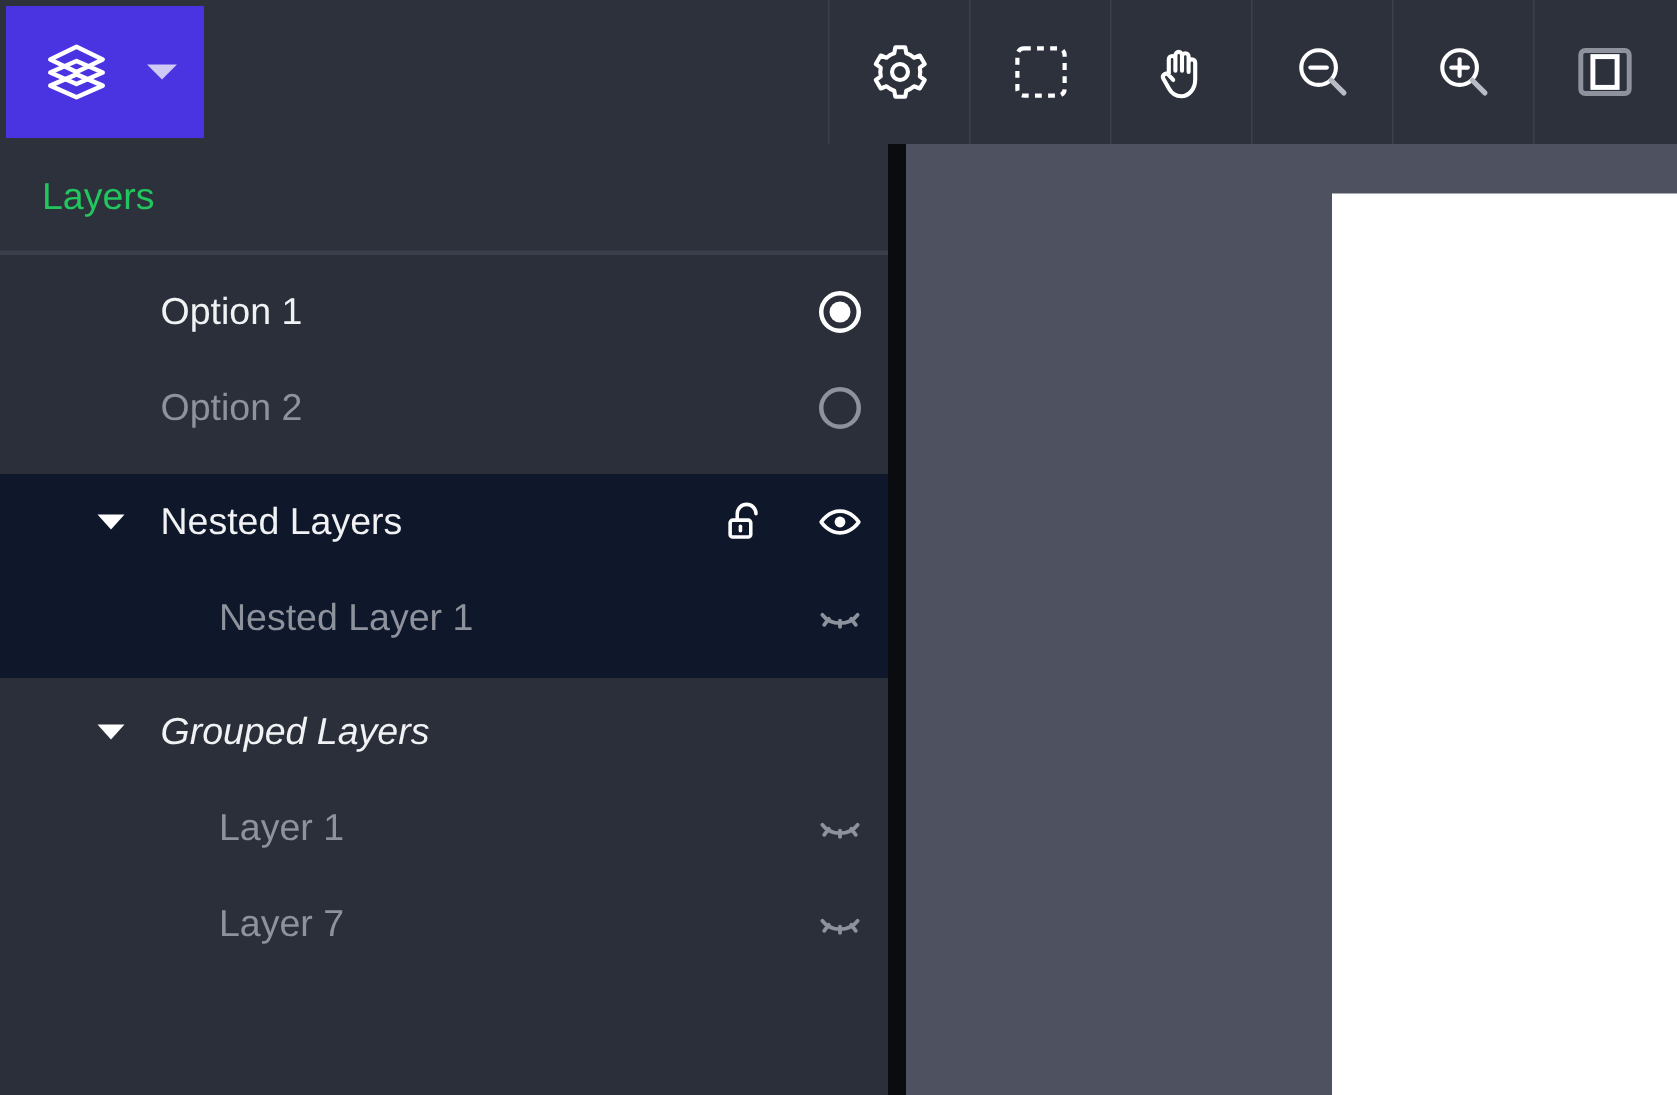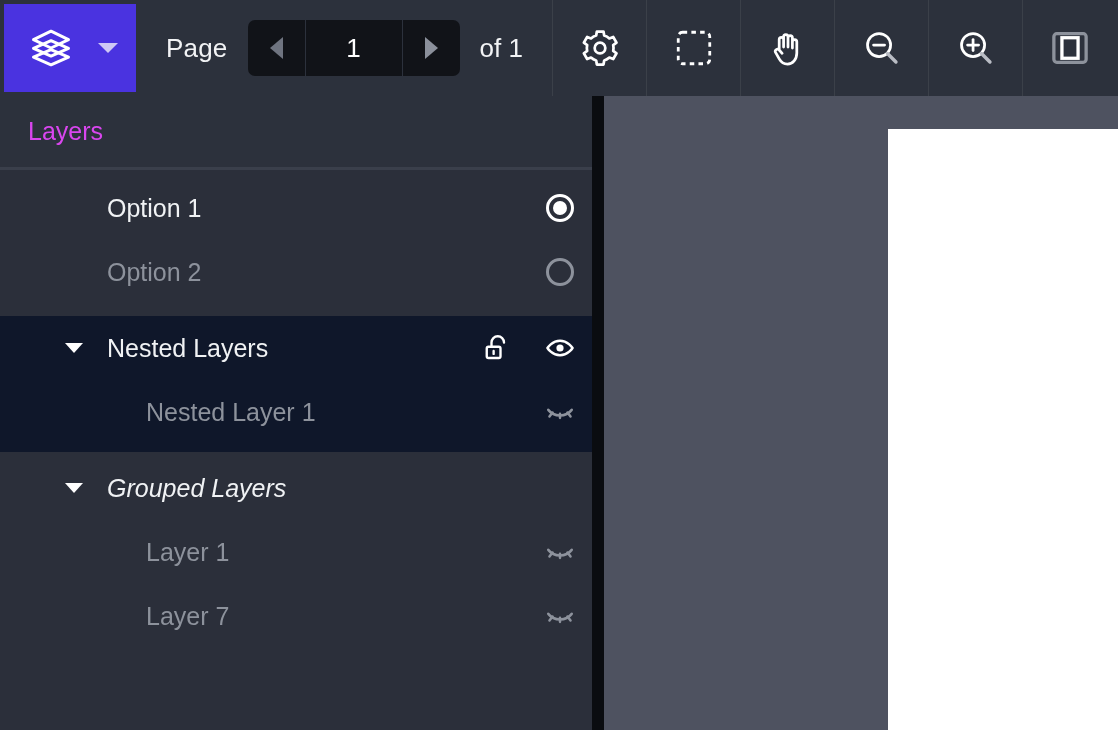--- a/index.html
+++ b/index.html
@@ -140,21 +140,21 @@
     overflow: hidden;
   }
   .panel-header {
     height: 74px;
     display: flex;
     align-items: center;
     background: #2c313c;
     border-bottom: 3px solid #3a3f4b;
   }
   .panel-header .title {
-    color: #d946ef;
+    color: #22c55e;
     font-size: 25px;
     margin-left: 28px;
   }
 
   .section { width: 100%; padding-left: 39px; }
   .section.alt { background: #2b2f3a; }
   .section.dark { background: #0f172a; }
 
   .row {
     height: 64px;
@@ -244,33 +244,20 @@
 
     <div class="layers-toggle">
       <svg class="stack-icon" viewBox="0 0 24 24">
         <polygon points="12,2.4 22,7.2 12,12 2,7.2" fill="none" stroke="#ffffff" stroke-width="1.7" stroke-linejoin="round"></polygon>
         <polygon points="12,7.8 22,12.2 12,16.6 2,12.2" fill="none" stroke="#ffffff" stroke-width="1.7" stroke-linejoin="round"></polygon>
         <polygon points="12,12.9 22,17.2 12,21.6 2,17.2" fill="none" stroke="#ffffff" stroke-width="1.7" stroke-linejoin="round"></polygon>
       </svg>
       <span class="caret"></span>
     </div>
 
-    <div class="page-group">
-      <span class="page-label">Page</span>
-      <div class="stepper">
-        <div class="step-btn prev">
-          <span class="tri-left"></span>
-        </div>
-        <input class="page-input" type="text" value="1" style="">
-        <div class="step-btn next">
-          <span class="tri-right"></span>
-        </div>
-      </div>
-      <span class="of-label">of 1</span>
-    </div>
 
     <div class="tool-buttons">
 
       <div class="tool-btn">
         <svg width="44" height="44" viewBox="0 0 24 24">
           <path d="M12 9.1a2.9 2.9 0 100 5.8 2.9 2.9 0 000-5.8z" fill="none" stroke="#ffffff" stroke-width="1.5"></path>
           <path d="M19.2 13.6a7.6 7.6 0 000-3.2l1.8-1.3-1.8-3.1-2.1.8a7.6 7.6 0 00-2.8-1.6L13.9 3h-3.6l-.4 2.2a7.6 7.6 0 00-2.8 1.6l-2.1-.8-1.8 3.1 1.8 1.3a7.6 7.6 0 000 3.2l-1.8 1.3 1.8 3.1 2.1-.8a7.6 7.6 0 002.8 1.6l.4 2.2h3.6l.4-2.2a7.6 7.6 0 002.8-1.6l2.1.8 1.8-3.1z" fill="none" stroke="#ffffff" stroke-width="1.5" stroke-linejoin="round"></path>
         </svg>
       </div>
 

